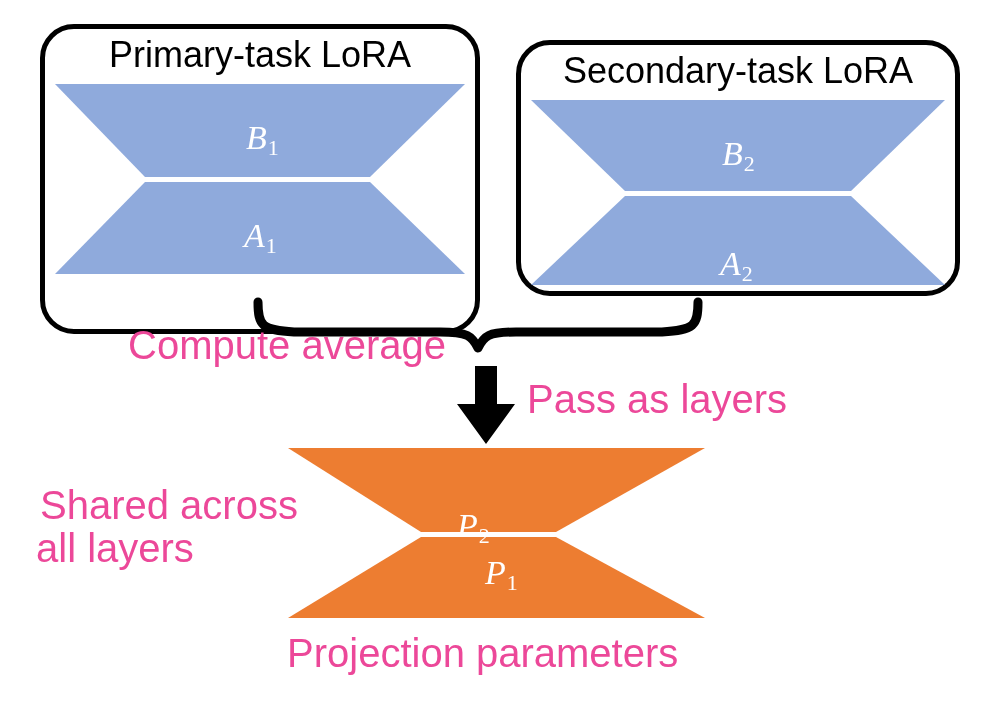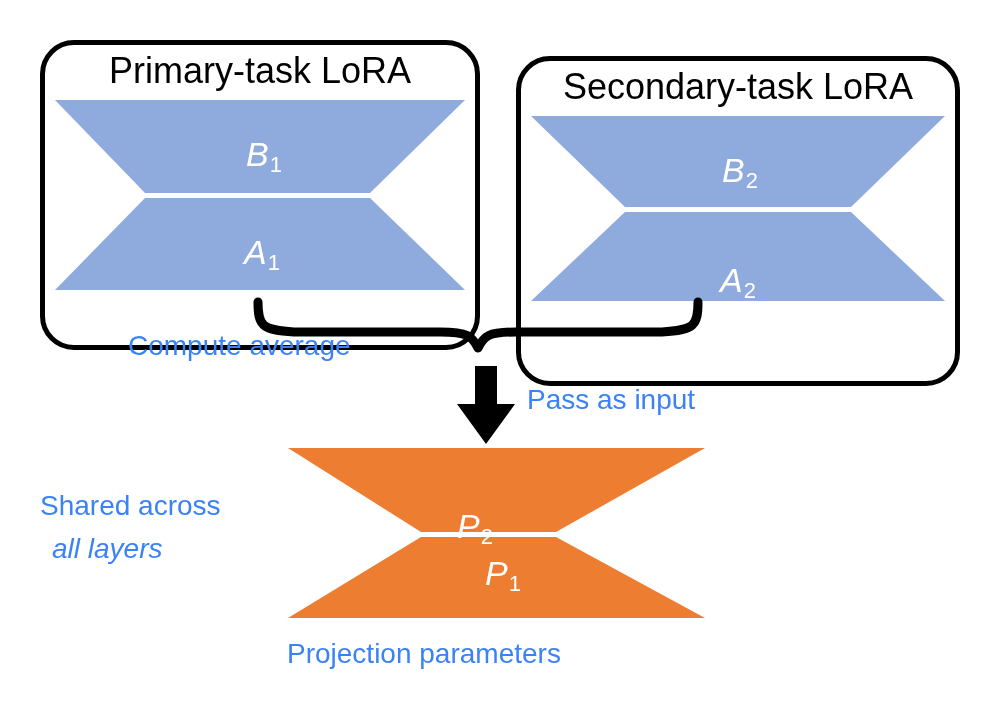--- a/index.html
+++ b/index.html
@@ -18,22 +18,22 @@
     background: #ffffff;
     overflow: hidden;
   }
   .lora-box {
     position: absolute;
     box-sizing: border-box;
     border: 5px solid #000000;
     border-radius: 34px;
     background: #ffffff;
   }
-  #box-primary   { left: 40px;  top: 40px; width: 440px; height: 310px; }
-  #box-secondary { left: 516px; top: 56px; width: 444px; height: 330px; }
+  #box-primary   { left: 40px;  top: 24px; width: 440px; height: 310px; }
+  #box-secondary { left: 516px; top: 40px; width: 444px; height: 256px; }
 
   .box-title {
     position: absolute;
     left: 0;
     right: 0;
     top: 4px;
     text-align: center;
     font-size: 36px;
     line-height: 44px;
     color: #000000;
@@ -44,37 +44,37 @@
     position: absolute;
     left: 0;
     top: 0;
     overflow: visible;
     pointer-events: none;
   }
 
   .mat-label {
     position: absolute;
     color: #ffffff;
-    font-family: Liberation Sans, sans-serif;
+    font-family: Liberation Serif, serif;
     font-style: italic;
     font-size: 34px;
     line-height: 34px;
     white-space: nowrap;
   }
   .mat-label .sub {
     font-size: 22px;
     font-style: normal;
     vertical-align: -0.28em;
     padding-left: 1px;
   }
 
   .plain-text {
     position: absolute;
-    color: #3b82f6;
-    font-size: 28px;
+    color: #ec4899;
+    font-size: 40px;
     line-height: 43px;
     white-space: nowrap;
   }
 
   #brace-svg {
     position: absolute;
     left: 240px;
     top: 296px;
   }
   #arrow-svg {
@@ -84,21 +84,21 @@
   }
   #orange-svg {
     position: absolute;
     left: 275px;
     top: 444px;
   }
 
   #label-compute   { left: 128px; top: 324px; }
   #label-pass      { left: 527px; top: 378px; }
   #label-shared-1  { left: 40px;  top: 484px; }
-  #label-shared-2  { left: 52px;  top: 527px; font-style: italic; }
+  #label-shared-2  { left: 36px;  top: 527px; }
   #label-projection{ left: 287px; top: 632px; text-align: center; }
 </style>
 </head>
 <body>
 
 <div id="canvas">
 
   <div class="lora-box" id="box-primary">
     <div class="box-title">Primary-task LoRA</div>
 
@@ -142,21 +142,21 @@
              L 422,36
              C 454,34 458,30 458,6" fill="none" stroke="#000000" stroke-width="9" stroke-linecap="round" stroke-linejoin="round"></path>
   </svg>
 
   <div class="plain-text" id="label-compute">Compute average</div>
 
   <svg id="arrow-svg" width="62" height="80" viewBox="0 0 62 80">
     <polygon points="20,0 42,0 42,38 60,38 31,78 2,38 20,38" fill="#000000"></polygon>
   </svg>
 
-  <div class="plain-text" id="label-pass">Pass as input</div>
+  <div class="plain-text" id="label-pass">Pass as layers</div>
 
   <svg id="orange-svg" width="436" height="180" viewBox="0 0 436 180">
 
     <polygon points="13,4 430,4 281,88 146,88" fill="#ED7D31"></polygon>
 
     <polygon points="146,93 281,93 430,174 13,174" fill="#ED7D31"></polygon>
   </svg>
 
   <div class="mat-label" style="left:457px; top:477px;margin-top:32px;">
     <span>P</span><span class="sub">2</span>

